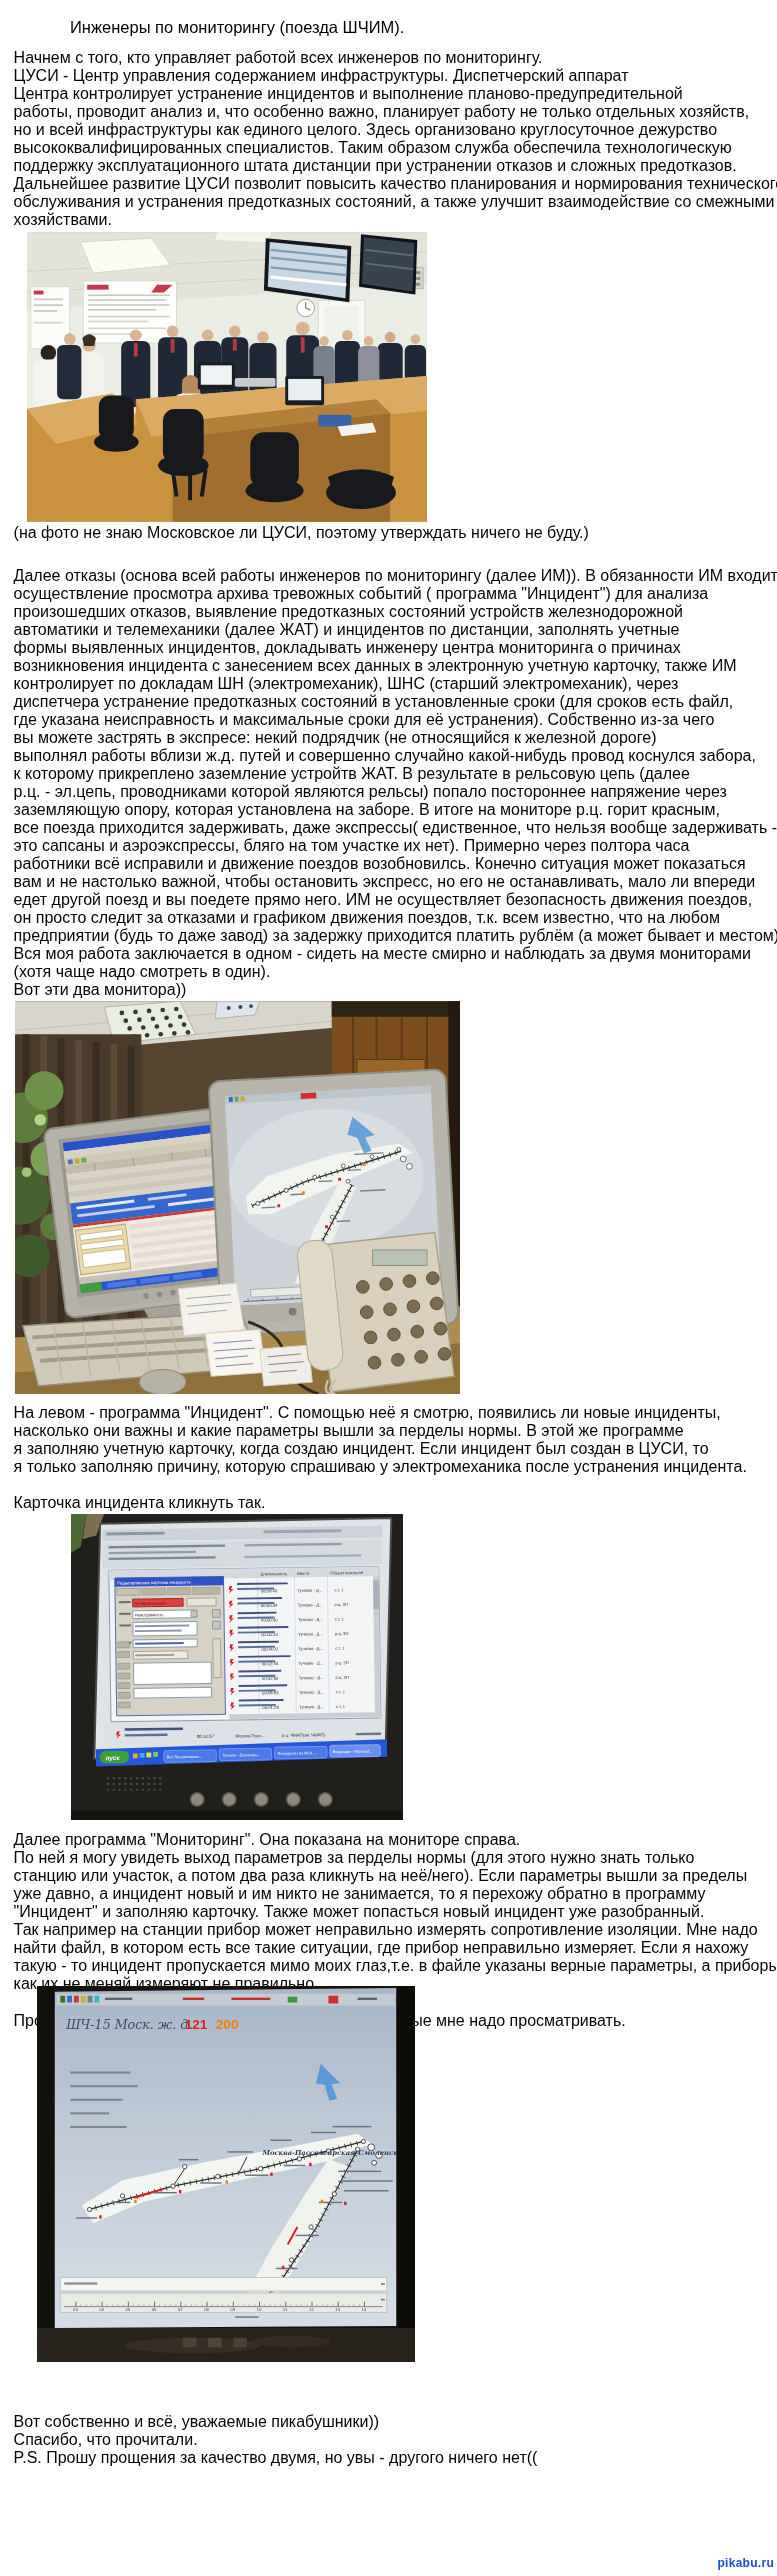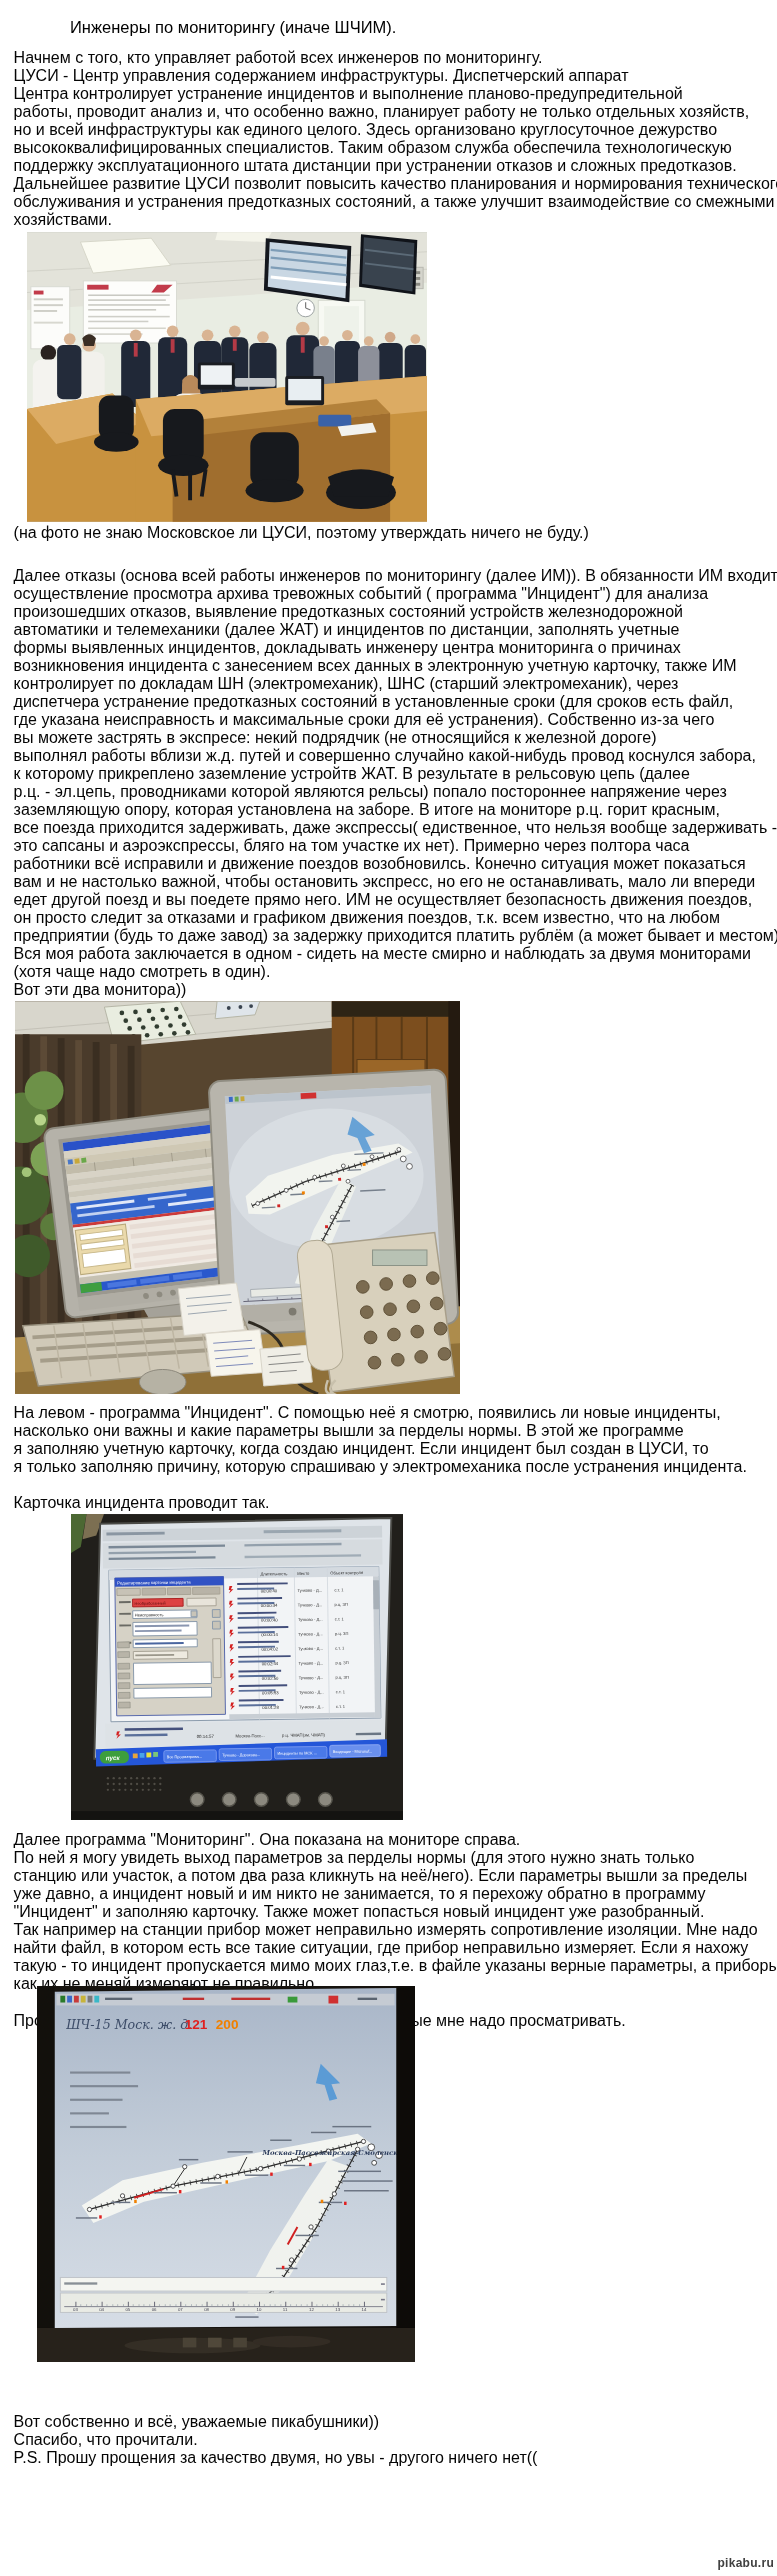--- a/index.html
+++ b/index.html
@@ -2,28 +2,28 @@
 <html><head>
 <meta charset="utf-8">
 <style>
   html,body{margin:0;padding:0;background:#ffffff;}
   body{width:778px;height:2576px;position:relative;overflow:hidden;
        font-family:"Liberation Sans", sans-serif;color:#000;}
   .para{position:absolute;left:13.6px;white-space:pre;font-size:16px;line-height:18px;color:#050505;}
   .title{position:absolute;left:70px;top:17.5px;font-size:16.5px;white-space:pre;}
   .photo{position:absolute;overflow:hidden;background:#777;}
   .photo svg{display:block;}
-  .watermark{position:absolute;top:2556px;right:3.9px;font-size:12px;font-weight:bold;color:#404040;letter-spacing:0.3px;}
+  .watermark{position:absolute;top:2556px;right:3.9px;font-size:12px;font-weight:bold;color:#1d4ed8;letter-spacing:0.3px;}
   text{font-family:"Liberation Sans",sans-serif;}
   .serif{font-family:"DejaVu Serif",serif;}
 </style>
 </head>
 <body>
 
-<div class="title">Инженеры по мониторингу (иначе ШЧИМ).</div>
+<div class="title">Инженеры по мониторингу (поезда ШЧИМ).</div>
 <div class="para" style="top:49px">Начнем с того, кто управляет работой всех инженеров по мониторингу.
 ЦУСИ - Центр управления содержанием инфраструктуры. Диспетчерский аппарат
 Центра контролирует устранение инцидентов и выполнение планово-предупредительной
 работы, проводит анализ и, что особенно важно, планирует работу не только отдельных хозяйств,
 но и всей инфраструктуры как единого целого. Здесь организовано круглосуточное дежурство
 высококвалифицированных специалистов. Таким образом служба обеспечила технологическую
 поддержку эксплуатационного штата дистанции при устранении отказов и сложных предотказов.
 Дальнейшее развитие ЦУСИ позволит повысить качество планирования и нормирования технического
 обслуживания и устранения предотказных состояний, а также улучшит взаимодействие со смежными
 хозяйствами.</div>
@@ -49,21 +49,21 @@
 едет другой поезд и вы поедете прямо него. ИМ не осуществляет безопасность движения поездов,
 он просто следит за отказами и графиком движения поездов, т.к. всем известно, что на любом
 предприятии (будь то даже завод) за задержку приходится платить рублём (а может бывает и местом).
 Вся моя работа заключается в одном - сидеть на месте смирно и наблюдать за двумя мониторами
 (хотя чаще надо смотреть в один).
 Вот эти два монитора))</div>
 <div class="para" style="top:1404px">На левом - программа "Инцидент". С помощью неё я смотрю, появились ли новые инциденты,
 насколько они важны и какие параметры вышли за перделы нормы. В этой же программе
 я заполняю учетную карточку, когда создаю инцидент. Если инцидент был создан в ЦУСИ, то
 я только заполняю причину, которую спрашиваю у электромеханика после устранения инцидента.</div>
-<div class="para" style="top:1494px">Карточка инцидента проводит так.</div>
+<div class="para" style="top:1494px">Карточка инцидента кликнуть так.</div>
 <div class="para" style="top:1831px">Далее программа "Мониторинг". Она показана на мониторе справа.
 По ней я могу увидеть выход параметров за перделы нормы (для этого нужно знать только
 станцию или участок, а потом два раза кликнуть на неё/него). Если параметры вышли за пределы
 уже давно, а инцидент новый и им никто не занимается, то я перехожу обратно в программу
 "Инцидент" и заполняю карточку. Также может попасться новый инцидент уже разобранный.
 Так например на станции прибор может неправильно измерять сопротивление изоляции. Мне надо
 найти файл, в котором есть все такие ситуации, где прибор неправильно измеряет. Если я нахожу
 такую - то инцидент пропускается мимо моих глаз,т.е. в файле указаны верные параметры, а приборы
 как их не меняй измеряют не правильно.</div>
 <div class="para" style="top:2012px">Программа "Мониторинг"  со всеми станциями, которые мне надо просматривать.</div>

